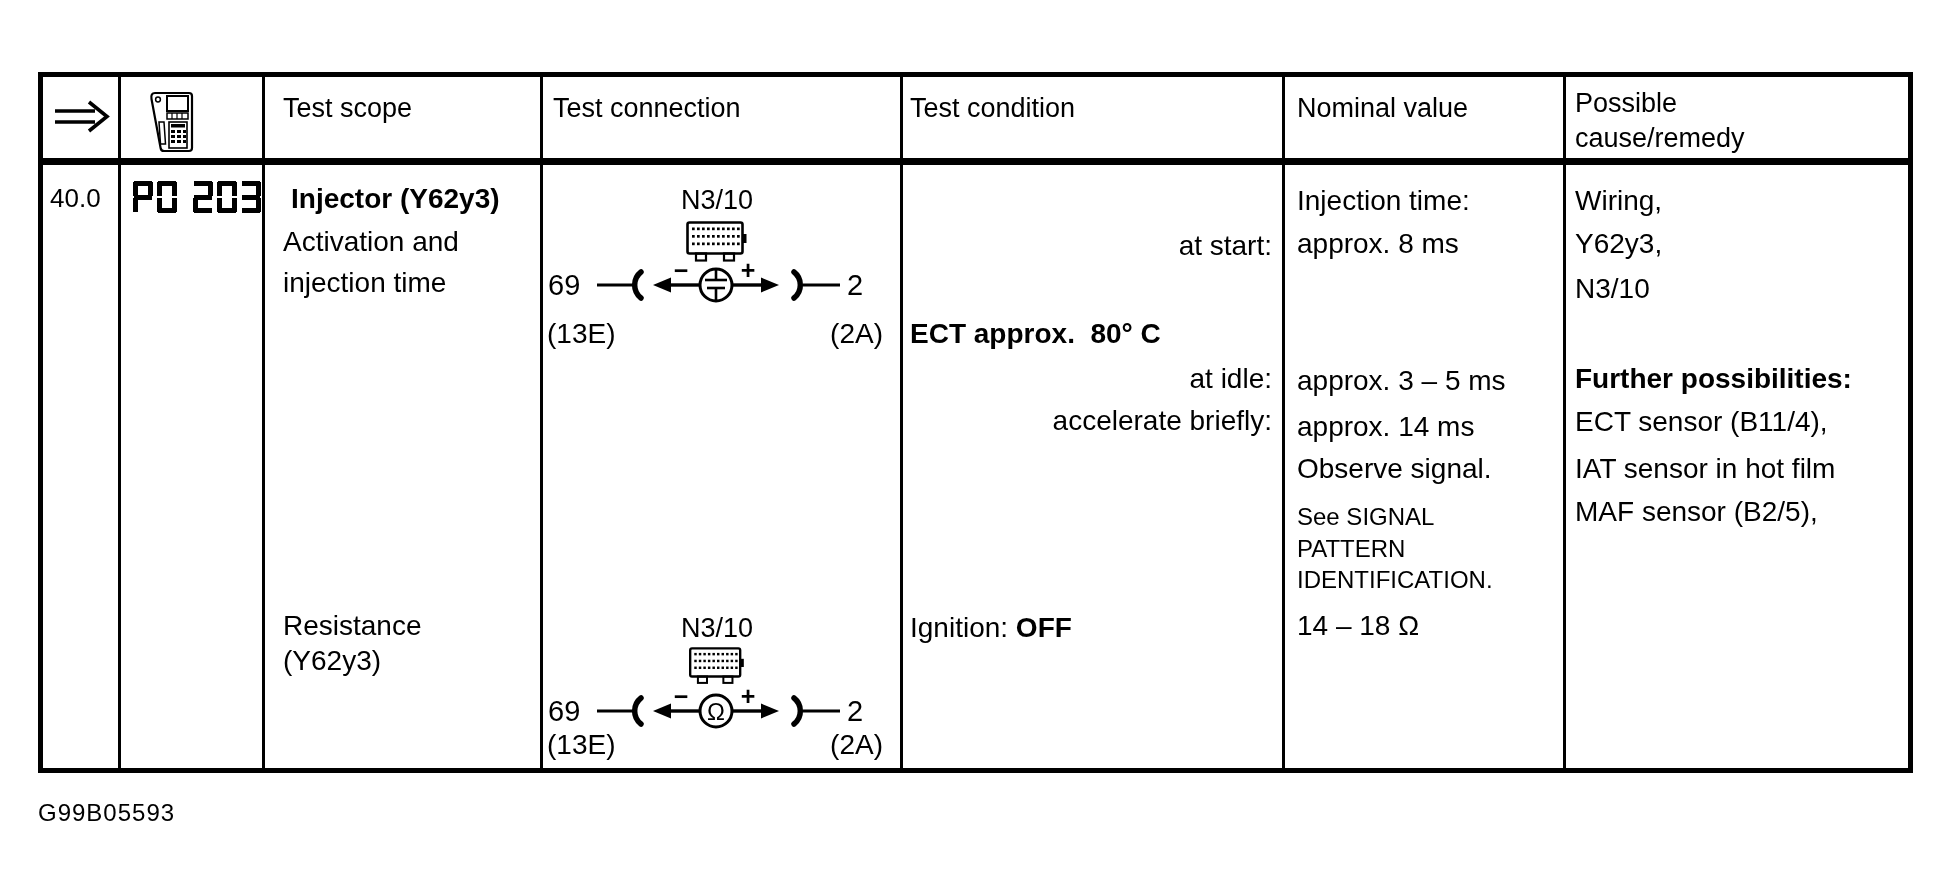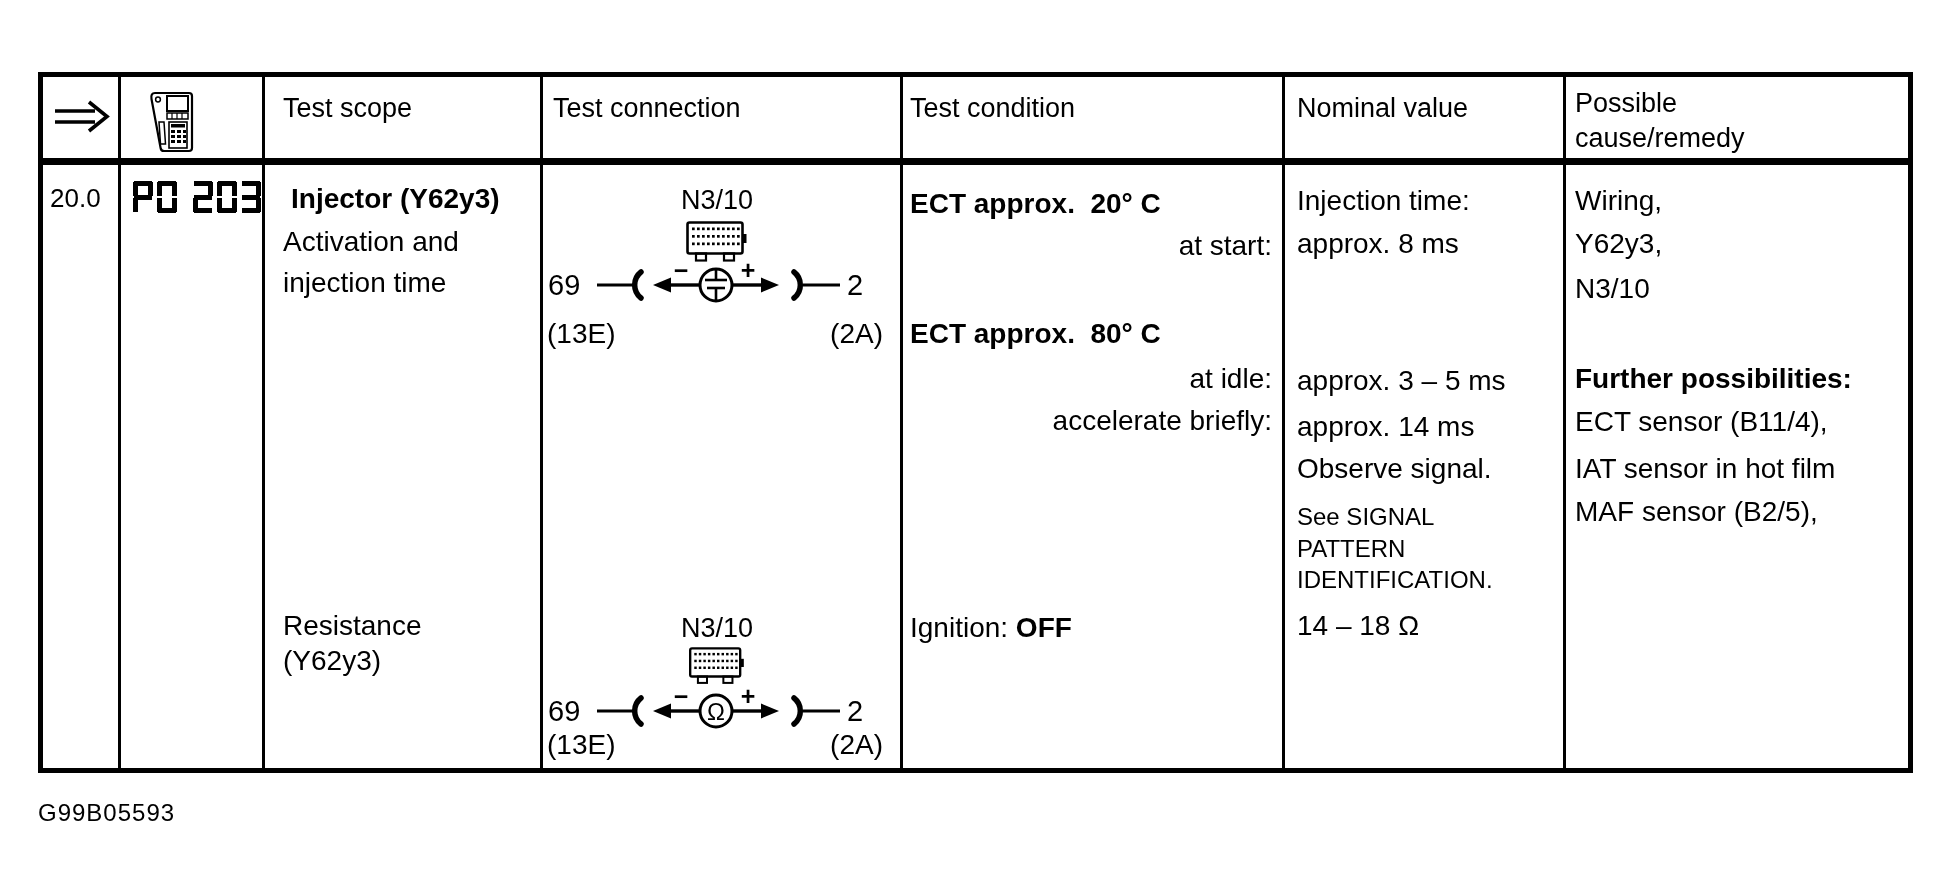--- a/index.html
+++ b/index.html
@@ -85,21 +85,21 @@
           <rect x="36" y="49" width="3" height="3" fill="#000"></rect>
       </svg>
     </span>
 
     <div class="t" style="left:240px;top:16px;">Test scope</div>
     <div class="t" style="left:510px;top:16px;">Test connection</div>
     <div class="t" style="left:867px;top:16px;">Test condition</div>
     <div class="t" style="left:1254px;top:16px;">Nominal value</div>
     <div class="t" style="left:1532px;top:9px;width:235px;white-space:normal;line-height:1.3;">Possible cause/remedy</div>
 
-    <div class="t" style="left:7px;top:107px;font-size:26px;">20.0</div>
+    <div class="t" style="left:7px;top:107px;font-size:26px;">40.0</div>
 
     <div class="lcd" style="left:90px;top:104px;"><span class="lcd-char"><i style="left: 1px; top: 0px; width: 18px; height: 5px;"></i><i style="left: 15px; top: 1px; width: 5px; height: 14px;"></i><i style="left: 0px; top: 17px; width: 5px; height: 14px;"></i><i style="left: 0px; top: 1px; width: 5px; height: 14px;"></i><i style="left: 1px; top: 13.5px; width: 18px; height: 5px;"></i></span><span class="lcd-char"><i style="left: 1px; top: 0px; width: 18px; height: 5px;"></i><i style="left: 15px; top: 1px; width: 5px; height: 14px;"></i><i style="left: 15px; top: 17px; width: 5px; height: 14px;"></i><i style="left: 1px; top: 27px; width: 18px; height: 5px;"></i><i style="left: 0px; top: 17px; width: 5px; height: 14px;"></i><i style="left: 0px; top: 1px; width: 5px; height: 14px;"></i></span><span class="lcd-char lcd-space"></span><span class="lcd-char"><i style="left: 1px; top: 0px; width: 18px; height: 5px;"></i><i style="left: 15px; top: 1px; width: 5px; height: 14px;"></i><i style="left: 1px; top: 27px; width: 18px; height: 5px;"></i><i style="left: 0px; top: 17px; width: 5px; height: 14px;"></i><i style="left: 1px; top: 13.5px; width: 18px; height: 5px;"></i></span><span class="lcd-char"><i style="left: 1px; top: 0px; width: 18px; height: 5px;"></i><i style="left: 15px; top: 1px; width: 5px; height: 14px;"></i><i style="left: 15px; top: 17px; width: 5px; height: 14px;"></i><i style="left: 1px; top: 27px; width: 18px; height: 5px;"></i><i style="left: 0px; top: 17px; width: 5px; height: 14px;"></i><i style="left: 0px; top: 1px; width: 5px; height: 14px;"></i></span><span class="lcd-char"><i style="left: 1px; top: 0px; width: 18px; height: 5px;"></i><i style="left: 15px; top: 1px; width: 5px; height: 14px;"></i><i style="left: 15px; top: 17px; width: 5px; height: 14px;"></i><i style="left: 1px; top: 27px; width: 18px; height: 5px;"></i><i style="left: 1px; top: 13.5px; width: 18px; height: 5px;"></i></span></div>
 
     <div class="t t28 b" style="left:248px;top:106px;">Injector (Y62y3)</div>
     <div class="t t28" style="left:240px;top:149px;">Activation and</div>
     <div class="t t28" style="left:240px;top:190px;">injection time</div>
     <div class="t t28" style="left:240px;top:533px;text-align:center;">Resistance</div>
     <div class="t t28" style="left:240px;top:568px;">(Y62y3)</div>
 
     <div class="diagram" style="left:502px;top:108px;height:165px;">
@@ -226,21 +226,20 @@
           <polygon points="234,25 216,17.5 216,32.5" fill="#000"></polygon>
           <path d="M 249 12 A 16.5 16.5 0 0 1 249 38" fill="none" stroke="#000" stroke-width="5.5" stroke-linecap="round"></path>
           <line x1="258" y1="25" x2="295" y2="25" stroke="#000" stroke-width="3"></line>
           <text x="302" y="35" font-size="29">2</text>
         </svg>
       </span>
       <div class="plug" style="left:2px;top:116px;">(13E)</div>
       <div class="plug" style="right:7px;top:116px;">(2A)</div>
     </div>
 
-    <div class="t t28 b" style="left:867px;top:111px;">ECT approx.  20° C</div>
     <div class="t t28 ra" style="right:636px;top:153px;">at start:</div>
     <div class="t t28 b" style="left:867px;top:241px;">ECT approx.  80° C</div>
     <div class="t t28 ra" style="right:636px;top:286px;">at idle:</div>
     <div class="t t28 ra" style="right:636px;top:328px;">accelerate briefly:</div>
     <div class="t t28" style="left:867px;top:535px;"><span>Ignition: </span><span class="b">OFF</span></div>
 
     <div class="t t28" style="left:1254px;top:108px;">Injection time:</div>
     <div class="t t28" style="left:1254px;top:151px;">approx. 8 ms</div>
     <div class="t t28" style="left:1254px;top:288px;">approx. 3 – 5 ms</div>
     <div class="t t28" style="left:1254px;top:334px;">approx. 14 ms</div>

